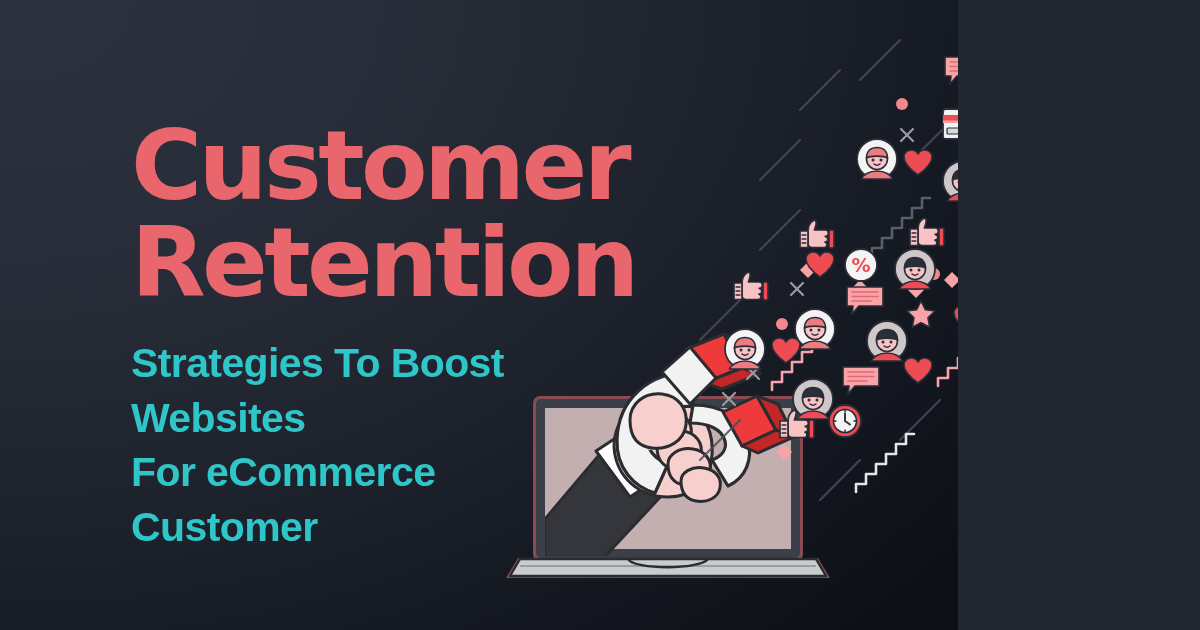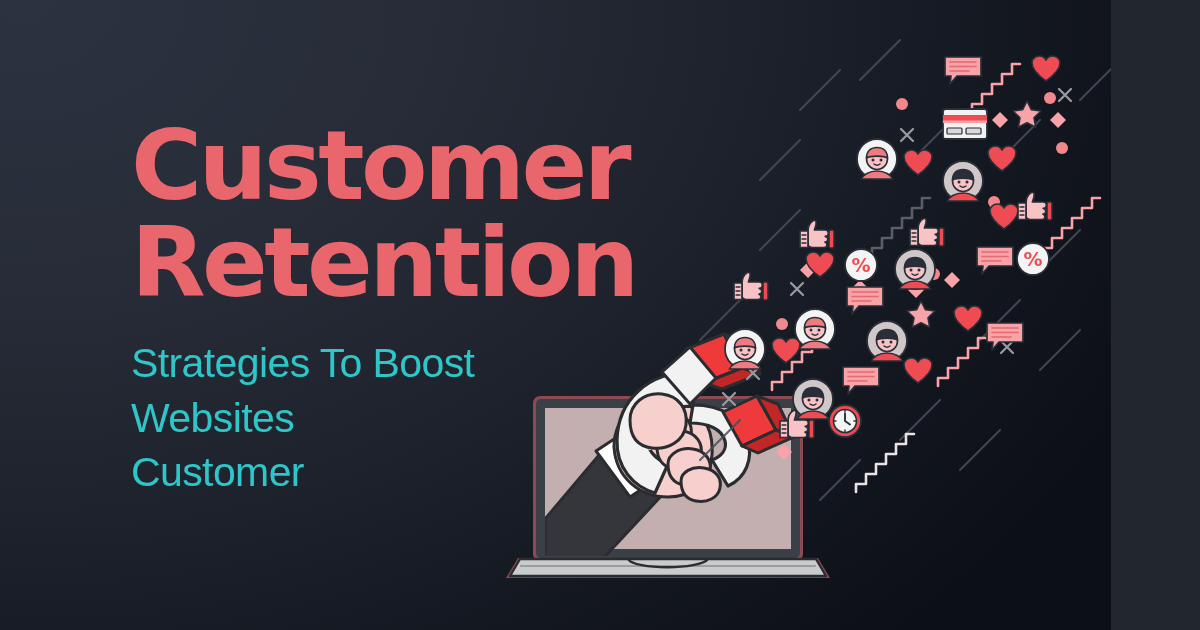--- a/index.html
+++ b/index.html
@@ -4,21 +4,21 @@
 <style>
   * { margin:0; padding:0; box-sizing:border-box; }
   html,body { width:1200px; height:630px; overflow:hidden; }
   body {
     font-family:"Liberation Sans", sans-serif;
     background:#22262f;
     position:relative;
   }
   #banner {
     position:absolute; inset:0;
-    width:1111px; height:630px;
+    width:958px; height:630px;
     overflow:hidden;
     background:
       radial-gradient(ellipse 1250px 900px at 2% 0%, #2c3240 0%, #272c38 32%, #1e222c 58%, #141821 78%, #0c0f15 100%);
   }
   
   #text-block {
     position:absolute;
     left:131px; top:118px;
     width:620px;
     z-index:6;
@@ -29,21 +29,21 @@
     font-size:97px;
     line-height:0.98;
     letter-spacing:-3.6px;
     color:#e9666d;
     white-space:nowrap;
   }
   .headline.l2 { margin-top:2px; }
   .sub-wrap { margin-top:26px; }
   .subline {
     font-family:"Liberation Sans", sans-serif;
-    font-weight:400;
+    font-weight:700;
     font-size:41px;
     line-height:1.33;
     letter-spacing:-0.6px;
     color:#2ec6c8;
     white-space:nowrap;
   }
 
   
   #art { position:absolute; inset:0; z-index:4; }
   #art svg { display:block; }
@@ -53,20 +53,21 @@
 <body>
 
 <div id="banner">
 
   <div id="text-block">
     <div class="headline l1">Customer</div>
     <div class="headline l2">Retention</div>
     <div class="sub-wrap">
       <div class="subline">Strategies To Boost</div>
       <div class="subline">Websites</div>
+      <div class="subline">For eCommerce</div>
       <div class="subline">Customer</div>
     </div>
   </div>
 
   <div id="art">
     <svg width="1200" height="630" viewBox="0 0 1200 630" xmlns="http://www.w3.org/2000/svg">
       <defs>
         <clipPath id="screenClip">
           <rect x="545" y="408" width="246" height="148"></rect>
         </clipPath>

